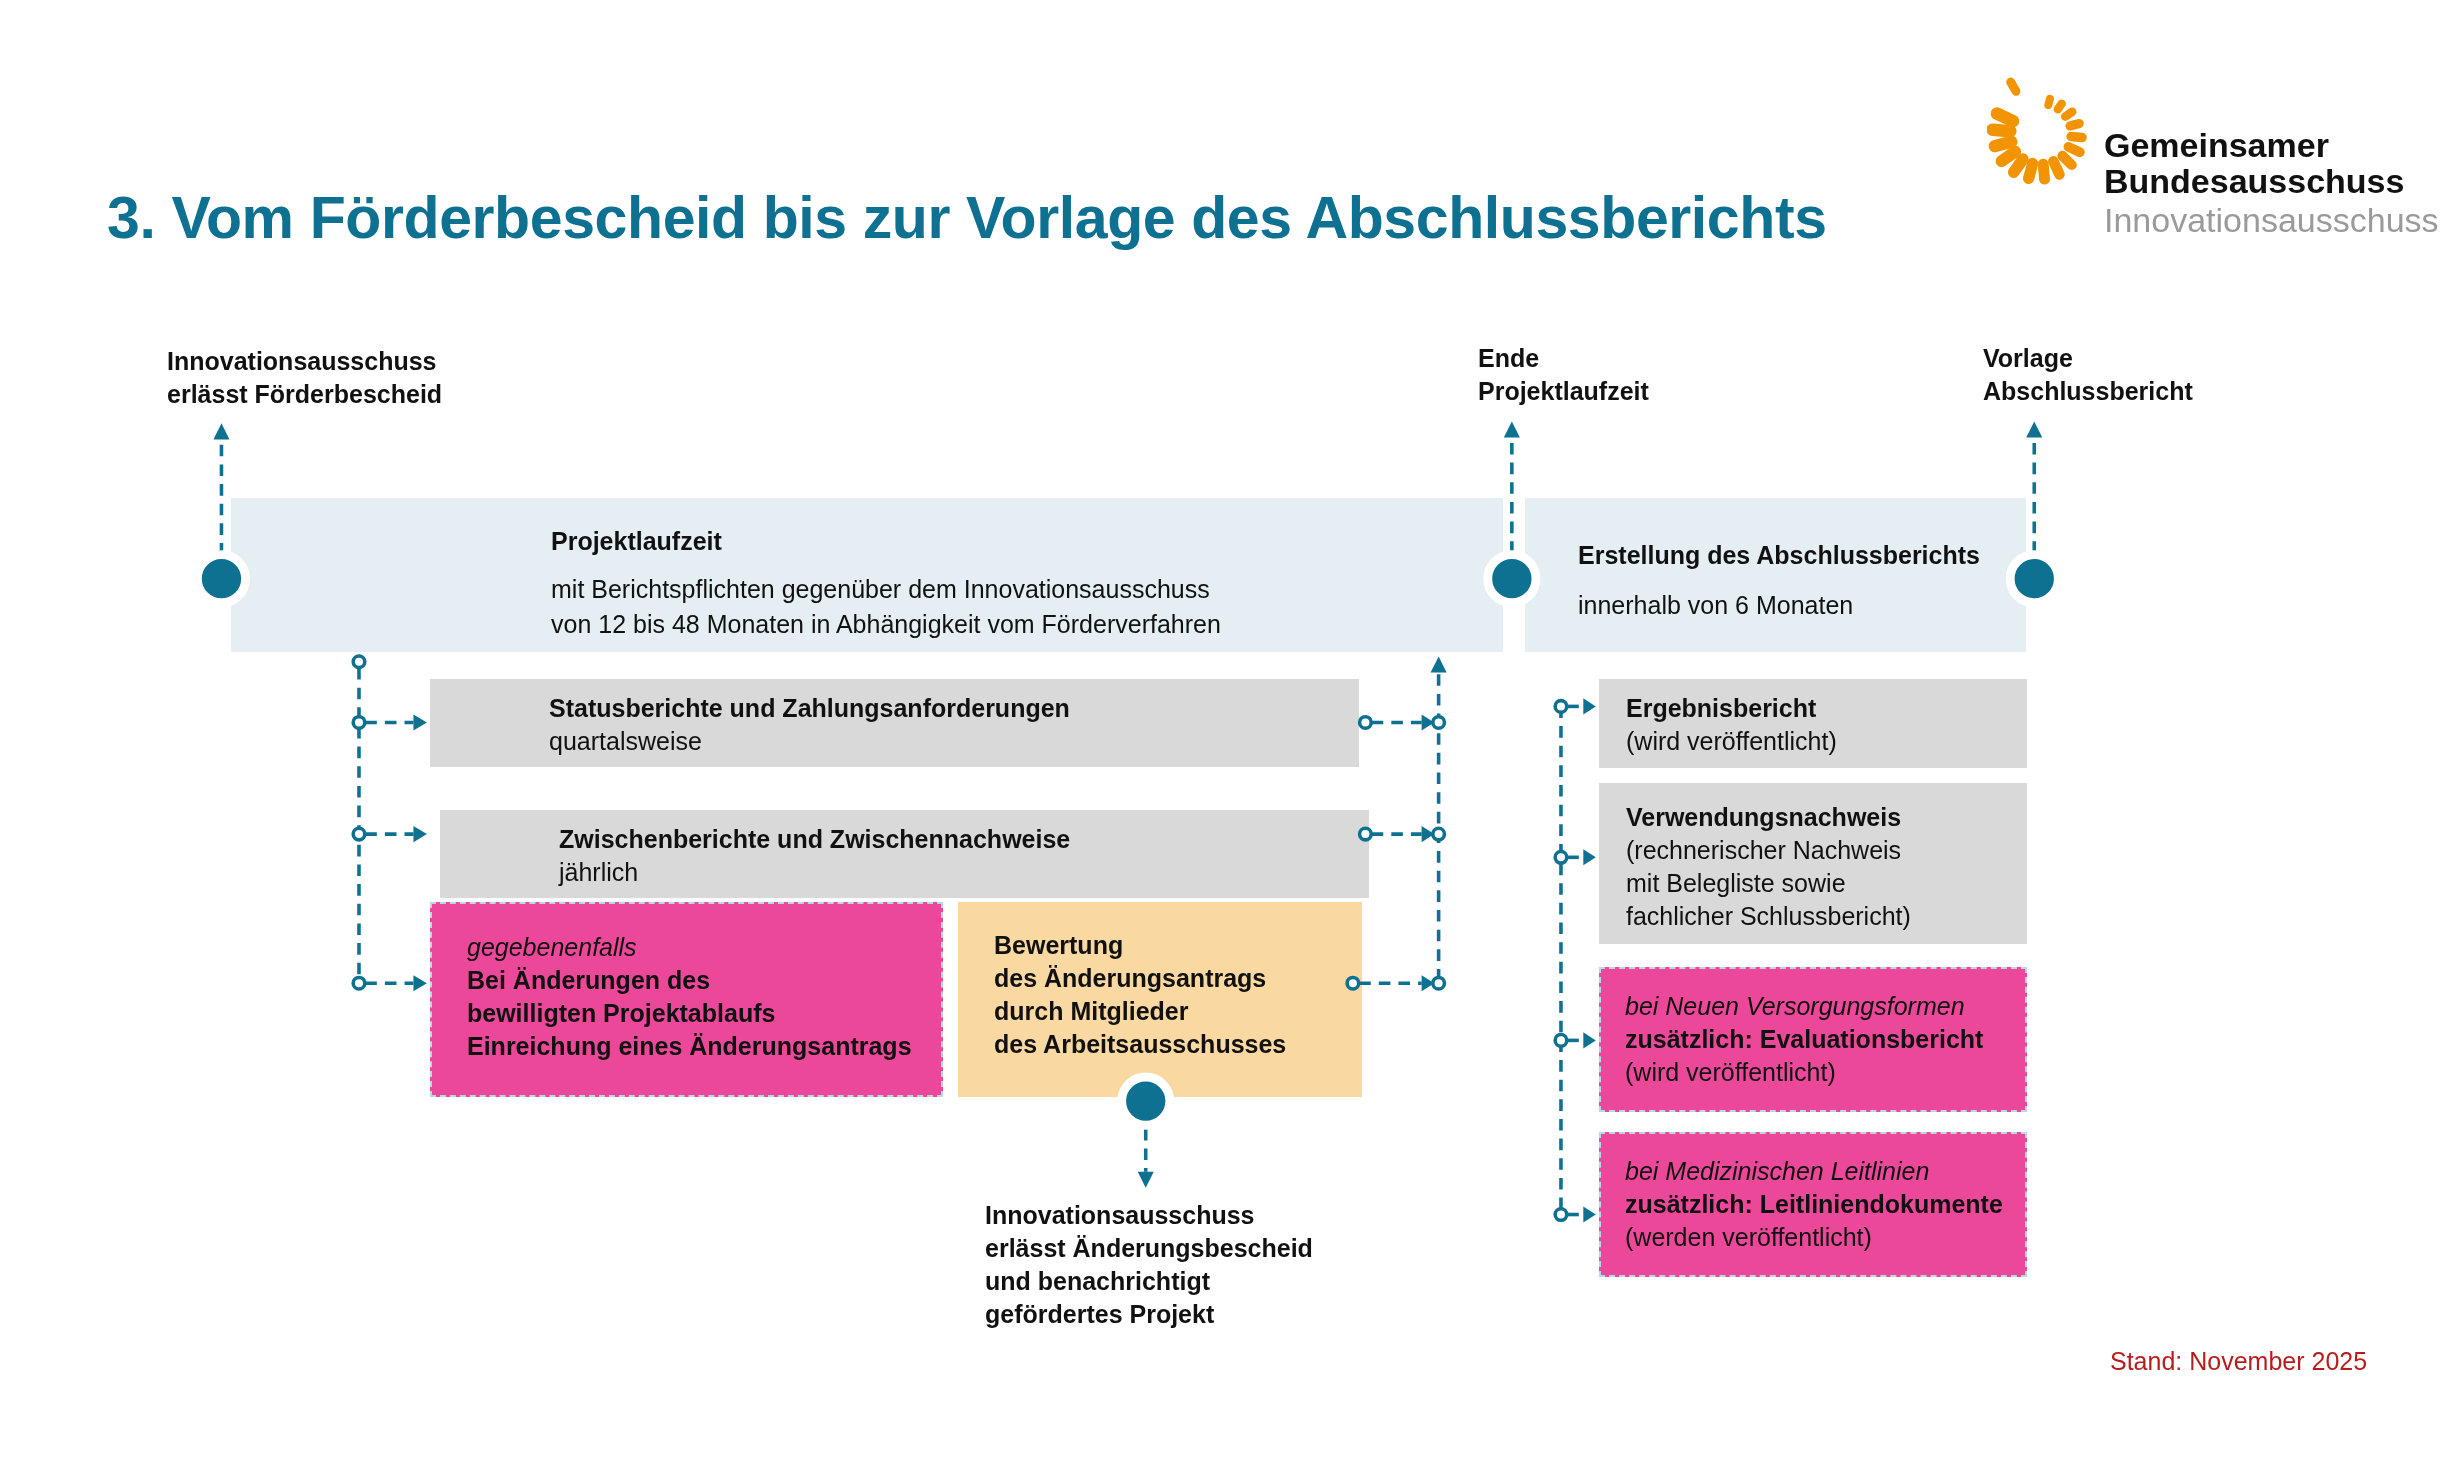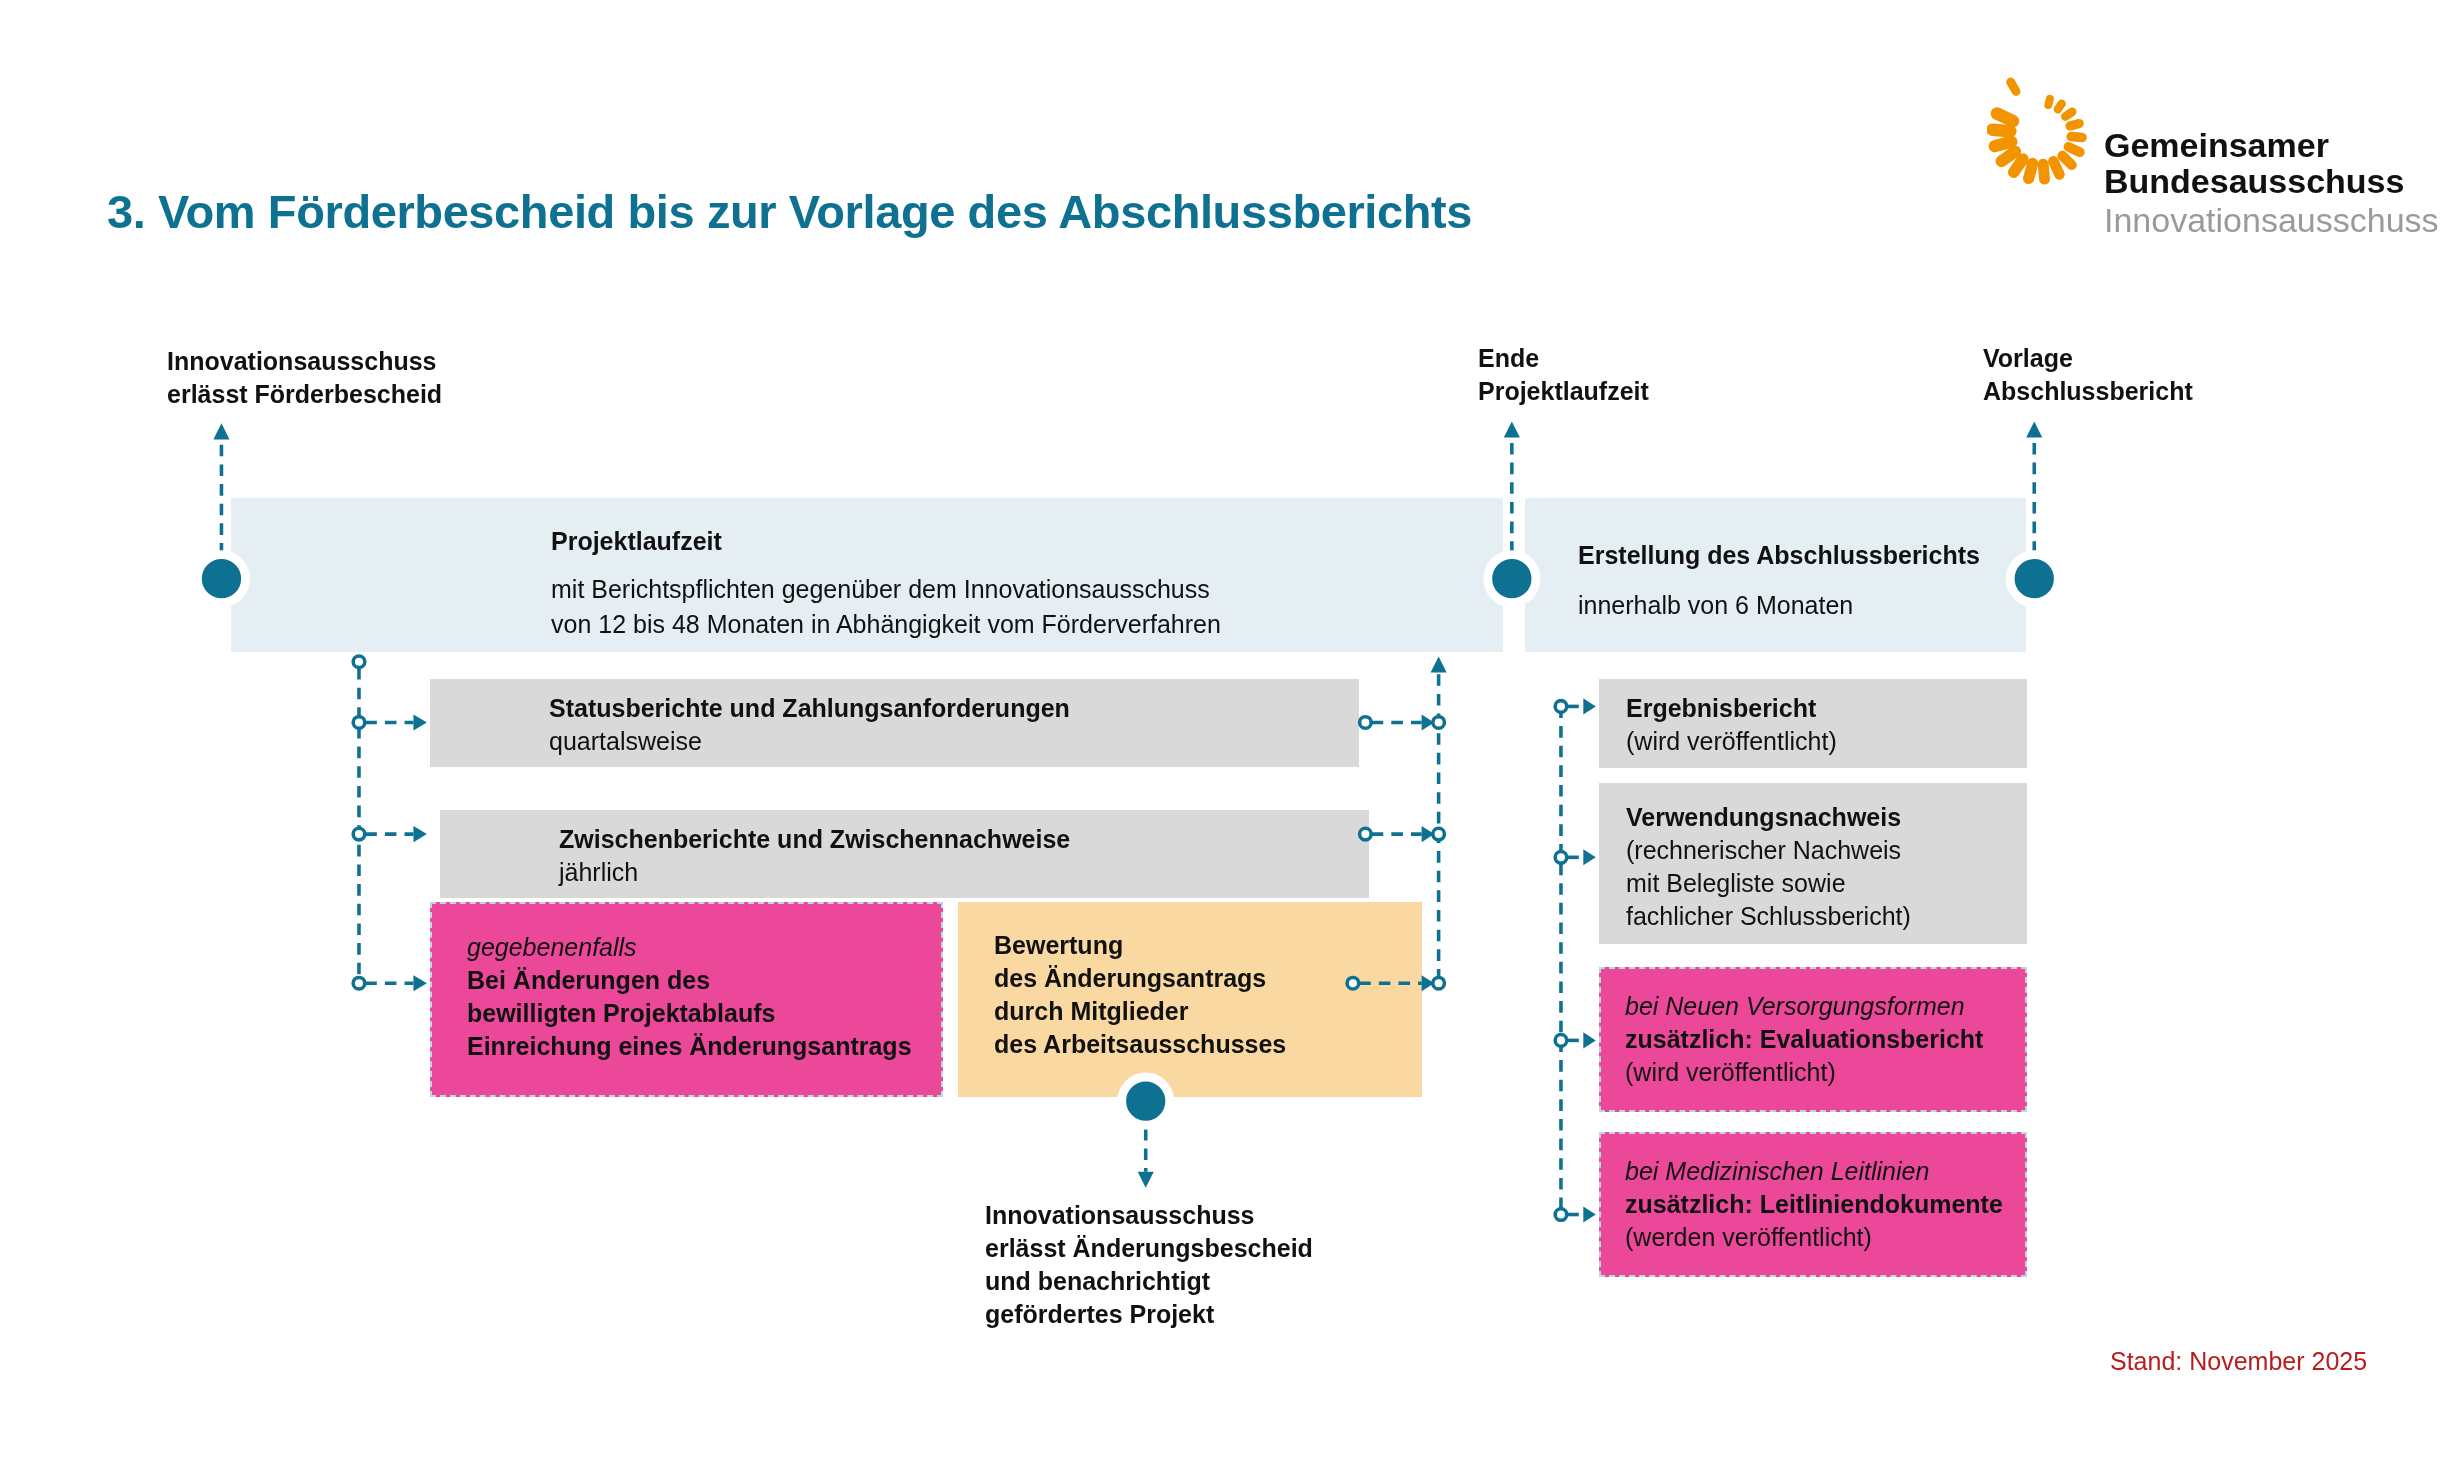--- a/index.html
+++ b/index.html
@@ -3,21 +3,21 @@
 <meta charset="utf-8">
 <style>
   html,body{margin:0;padding:0;background:#fff;}
   #canvas{
     position:relative;width:2462px;height:1478px;background:#fff;overflow:hidden;
     font-family:"Liberation Sans",sans-serif;color:#1a1a1a;
   }
   .abs{position:absolute;}
   .preline{white-space:pre-line;}
   
-  .page-title{left:107px;top:184px;font-size:47px;font-weight:600;color:#0e7191;letter-spacing:-0.4px;}
+  .page-title{left:107px;top:184px;font-size:59px;font-weight:600;color:#0e7191;letter-spacing:-0.4px;}
   
   .logo-text{font-size:34px;line-height:36px;}
   .logo-l1{left:2104px;top:127px;font-weight:700;color:#111;}
   .logo-l2{left:2104px;top:163px;font-weight:700;color:#111;}
   .logo-l3{left:2104px;top:202px;font-weight:400;color:#9a9a9a;}
   
   .ms-label{font-size:25px;font-weight:700;line-height:33px;color:#111;}
   
   .band{background:#e4eef3;}
   .band-a{left:231px;top:498px;width:1272px;height:154px;}
@@ -92,21 +92,21 @@
     <div class="bx-sub">jährlich</div>
   </div>
 
   <div class="abs wbox" style="left:430px;top:902px;width:513px;height:195px;padding:27px 0 0 35px;">
     <div class="bx-intro">gegebenenfalls</div>
     <div class="bx-title preline">Bei Änderungen des
 bewilligten Projektablaufs
 Einreichung eines Änderungsantrags</div>
   </div>
 
-  <div class="abs obox" style="left:958px;top:902px;width:464px;height:195px;padding:27px 0 0 36px;">
+  <div class="abs obox" style="left:958px;top:902px;width:404px;height:195px;padding:27px 0 0 36px;">
     <div class="bx-title preline">Bewertung
 des Änderungsantrags
 durch Mitglieder
 des Arbeitsausschusses</div>
   </div>
 
   <div class="abs note preline" style="left:985px;top:1199px;">Innovationsausschuss
 erlässt Änderungsbescheid
 und benachrichtigt
 gefördertes Projekt</div>

